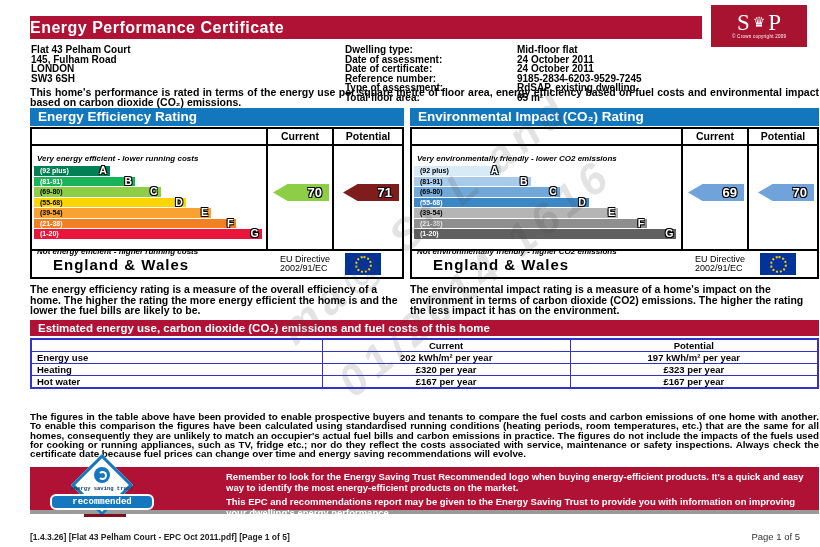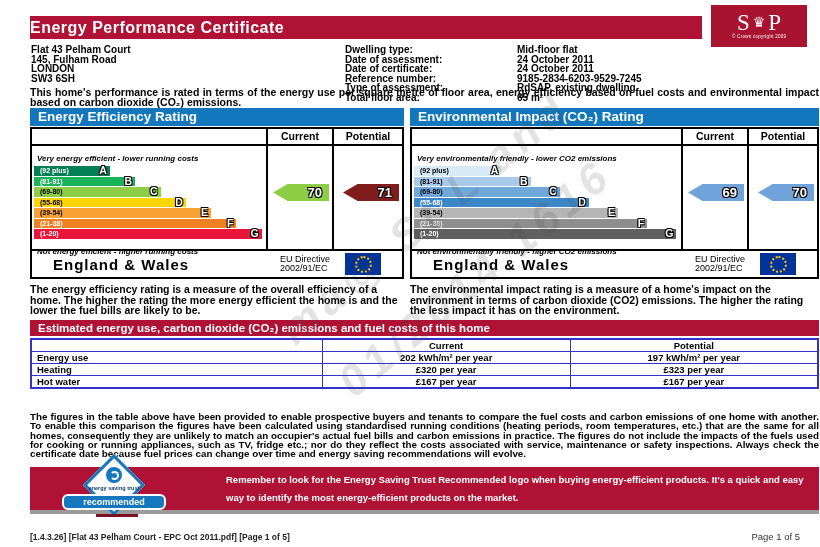--- a/index.html
+++ b/index.html
@@ -66,22 +66,22 @@
   .cost-table td{border:1px solid #3333cc;font-size:9.5px;font-weight:bold;
     padding:0 5px;height:11px;line-height:11px;}
   .cost-table .rowlabel{text-align:left;width:37%;}
   .cost-table .hval,.cost-table .val{text-align:center;width:31.5%;}
   .figures{position:absolute;left:30px;top:412px;width:789px;font-size:9.8px;
     font-weight:bold;line-height:9.3px;text-align:justify;}
   
   .est-box{position:absolute;left:30px;top:467px;width:789px;height:47px;background:#b01236;
     border-bottom:4px solid #9a9a9a;box-sizing:border-box;color:#fff;}
   .est-text{margin-left:196px;padding:4px 10px 0 0;}
-  .est-text p{margin:0 0 3px 0;font-size:9.5px;font-weight:bold;line-height:18px;}
-  .est-logo{position:absolute;left:54px;top:460px;width:130px;height:60px;z-index:6;}
+  .est-text p{margin:0 0 3px 0;font-size:9.5px;font-weight:bold;line-height:11px;}
+  .est-logo{position:absolute;left:42px;top:460px;width:130px;height:60px;z-index:6;font-family:Liberation Mono, monospace;}
   .diamond{position:absolute;left:38px;top:3px;width:44px;height:44px;transform:rotate(45deg);
     background:#fff;border:3px solid #1577be;box-sizing:border-box;}
   .swirl{position:absolute;left:52px;top:7px;width:16px;height:16px;border-radius:50%;
     background:#1577be;}
   .swirl::after{content:"";position:absolute;left:4px;top:4px;width:5px;height:5px;
     border:2px solid #fff;border-left-color:transparent;border-radius:50%;}
   .arc-text{position:absolute;left:24px;top:25px;width:72px;text-align:center;
     font-size:5.5px;font-weight:bold;color:#123d6b;}
   .rec{position:absolute;left:8px;top:34px;width:104px;background:#1577be;border:2px solid #fff;
     border-radius:6px;color:#fff;font-weight:bold;font-size:9px;text-align:center;

